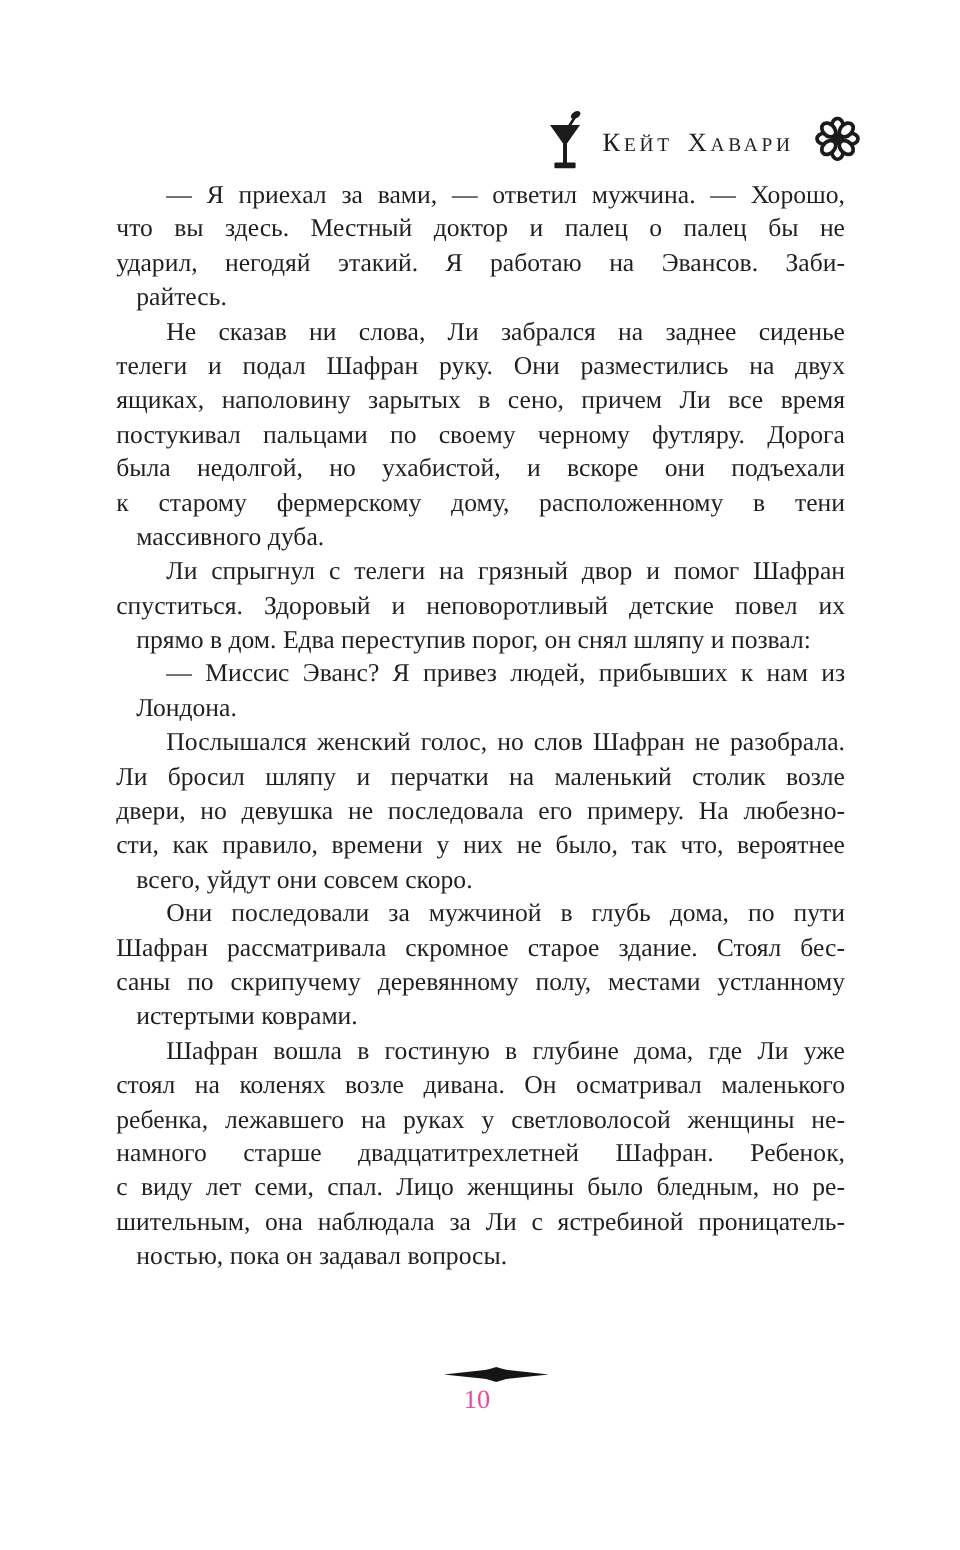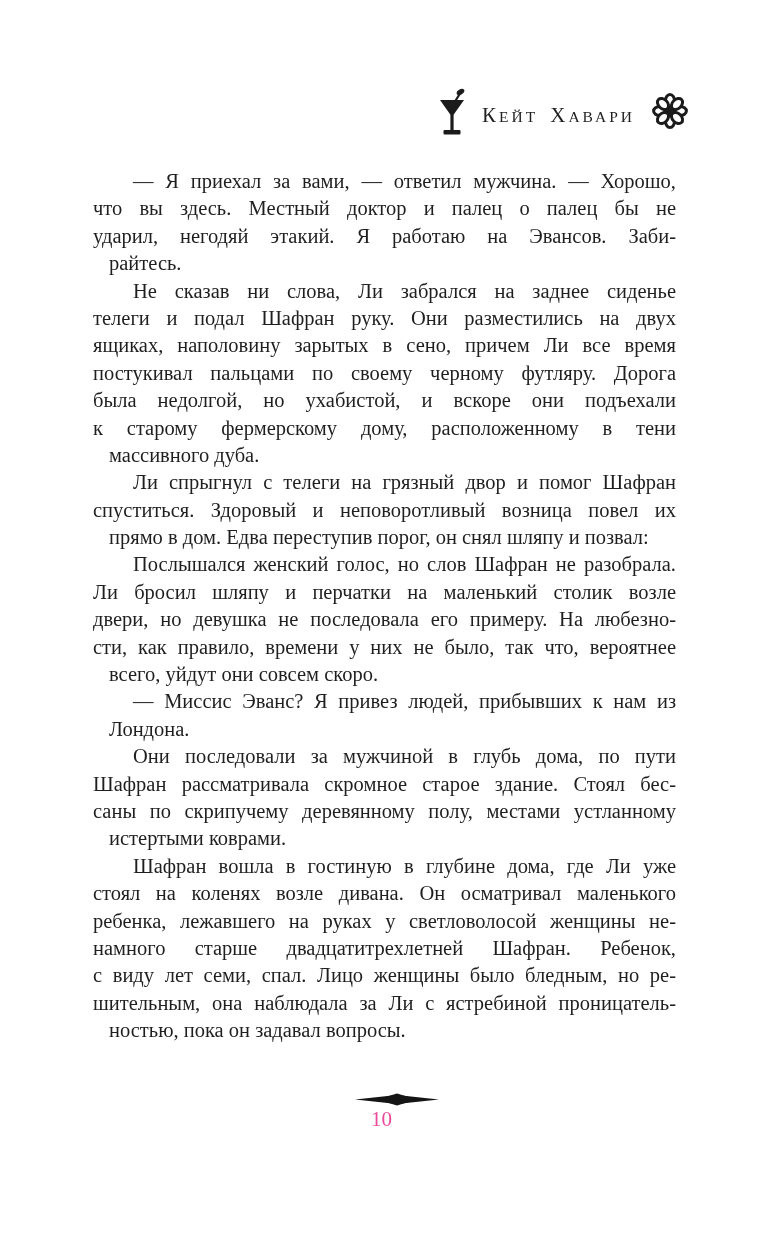--- a/index.html
+++ b/index.html
@@ -39,21 +39,21 @@
     gap:12px;
     letter-spacing:3px;
     white-space:nowrap;
     padding-top:2px;
   }
   .au-cap{font-size:21px;line-height:1;}
   .au-rest{font-size:15.5px;line-height:1;}
   
   .text-body{
     position:absolute;
-    top:168px;
+    top:143px;
     left:93px;
     width:583px;
     font-size:20.5px;
     line-height:27.4px;
     color:var(--ink);
   }
   .line{
     text-align:justify;
     text-align-last:justify;
     text-justify:inter-word;
@@ -133,33 +133,33 @@
         <div class="line first">Не сказав ни слова, Ли забрался на заднее сиденье</div>
         <div class="line">телеги и подал Шафран руку. Они разместились на двух</div>
         <div class="line">ящиках, наполовину зарытых в сено, причем Ли все время</div>
         <div class="line">постукивал пальцами по своему черному футляру. Дорога</div>
         <div class="line">была недолгой, но ухабистой, и вскоре они подъехали</div>
         <div class="line">к старому фермерскому дому, расположенному в тени</div>
         <div class="line last">массивного дуба.</div>
       </div>
       <div class="para">
         <div class="line first">Ли спрыгнул с телеги на грязный двор и помог Шафран</div>
-        <div class="line">спуститься. Здоровый и неповоротливый возница повел их</div>
+        <div class="line">спуститься. Здоровый и неповоротливый детские повел их</div>
         <div class="line last">прямо в дом. Едва переступив порог, он снял шляпу и позвал:</div>
+      </div>
+      <div class="para">
+        <div class="line first">—  Миссис Эванс? Я привез людей, прибывших к нам из</div>
+        <div class="line last">Лондона.</div>
       </div>
       <div class="para">
         <div class="line first">Послышался женский голос, но слов Шафран не разобрала.</div>
         <div class="line">Ли бросил шляпу и перчатки на маленький столик возле</div>
         <div class="line">двери, но девушка не последовала его примеру. На любезно-</div>
         <div class="line">сти, как правило, времени у них не было, так что, вероятнее</div>
         <div class="line last">всего, уйдут они совсем скоро.</div>
-      </div>
-      <div class="para">
-        <div class="line first">—  Миссис Эванс? Я привез людей, прибывших к нам из</div>
-        <div class="line last">Лондона.</div>
       </div>
       <div class="para">
         <div class="line first">Они последовали за мужчиной в глубь дома, по пути</div>
         <div class="line">Шафран рассматривала скромное старое здание. Стоял бес-</div>
         <div class="line">саны по скрипучему деревянному полу, местами устланному</div>
         <div class="line last">истертыми коврами.</div>
       </div>
       <div class="para">
         <div class="line first">Шафран вошла в гостиную в глубине дома, где Ли уже</div>
         <div class="line">стоял на коленях возле дивана. Он осматривал маленького</div>

